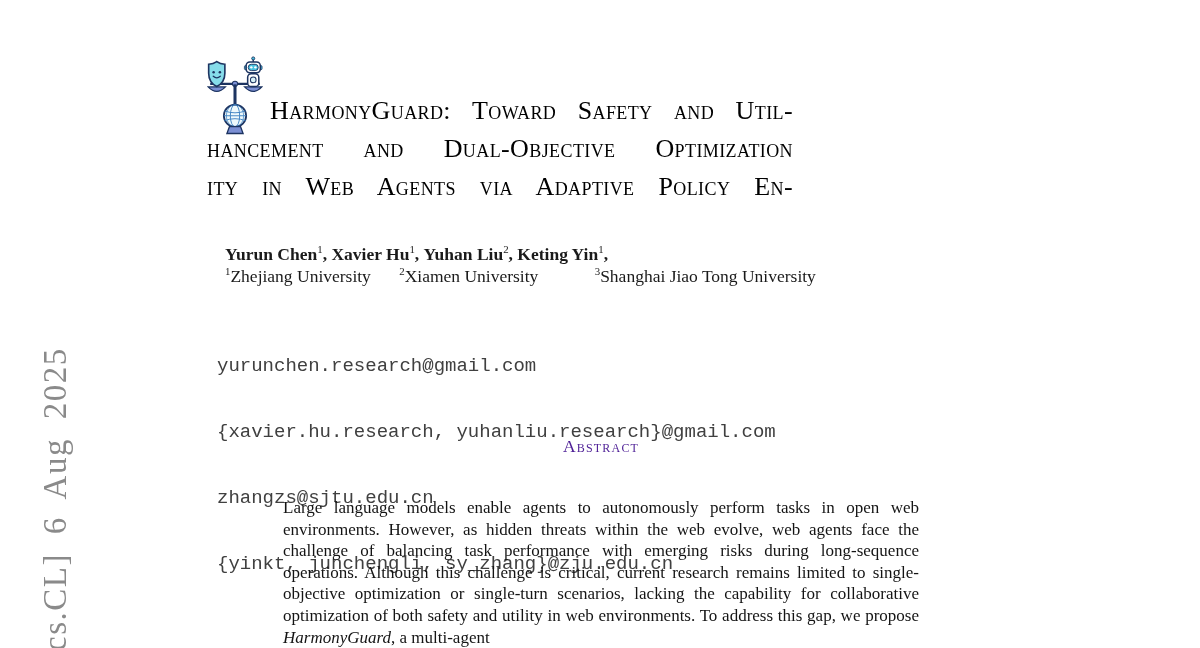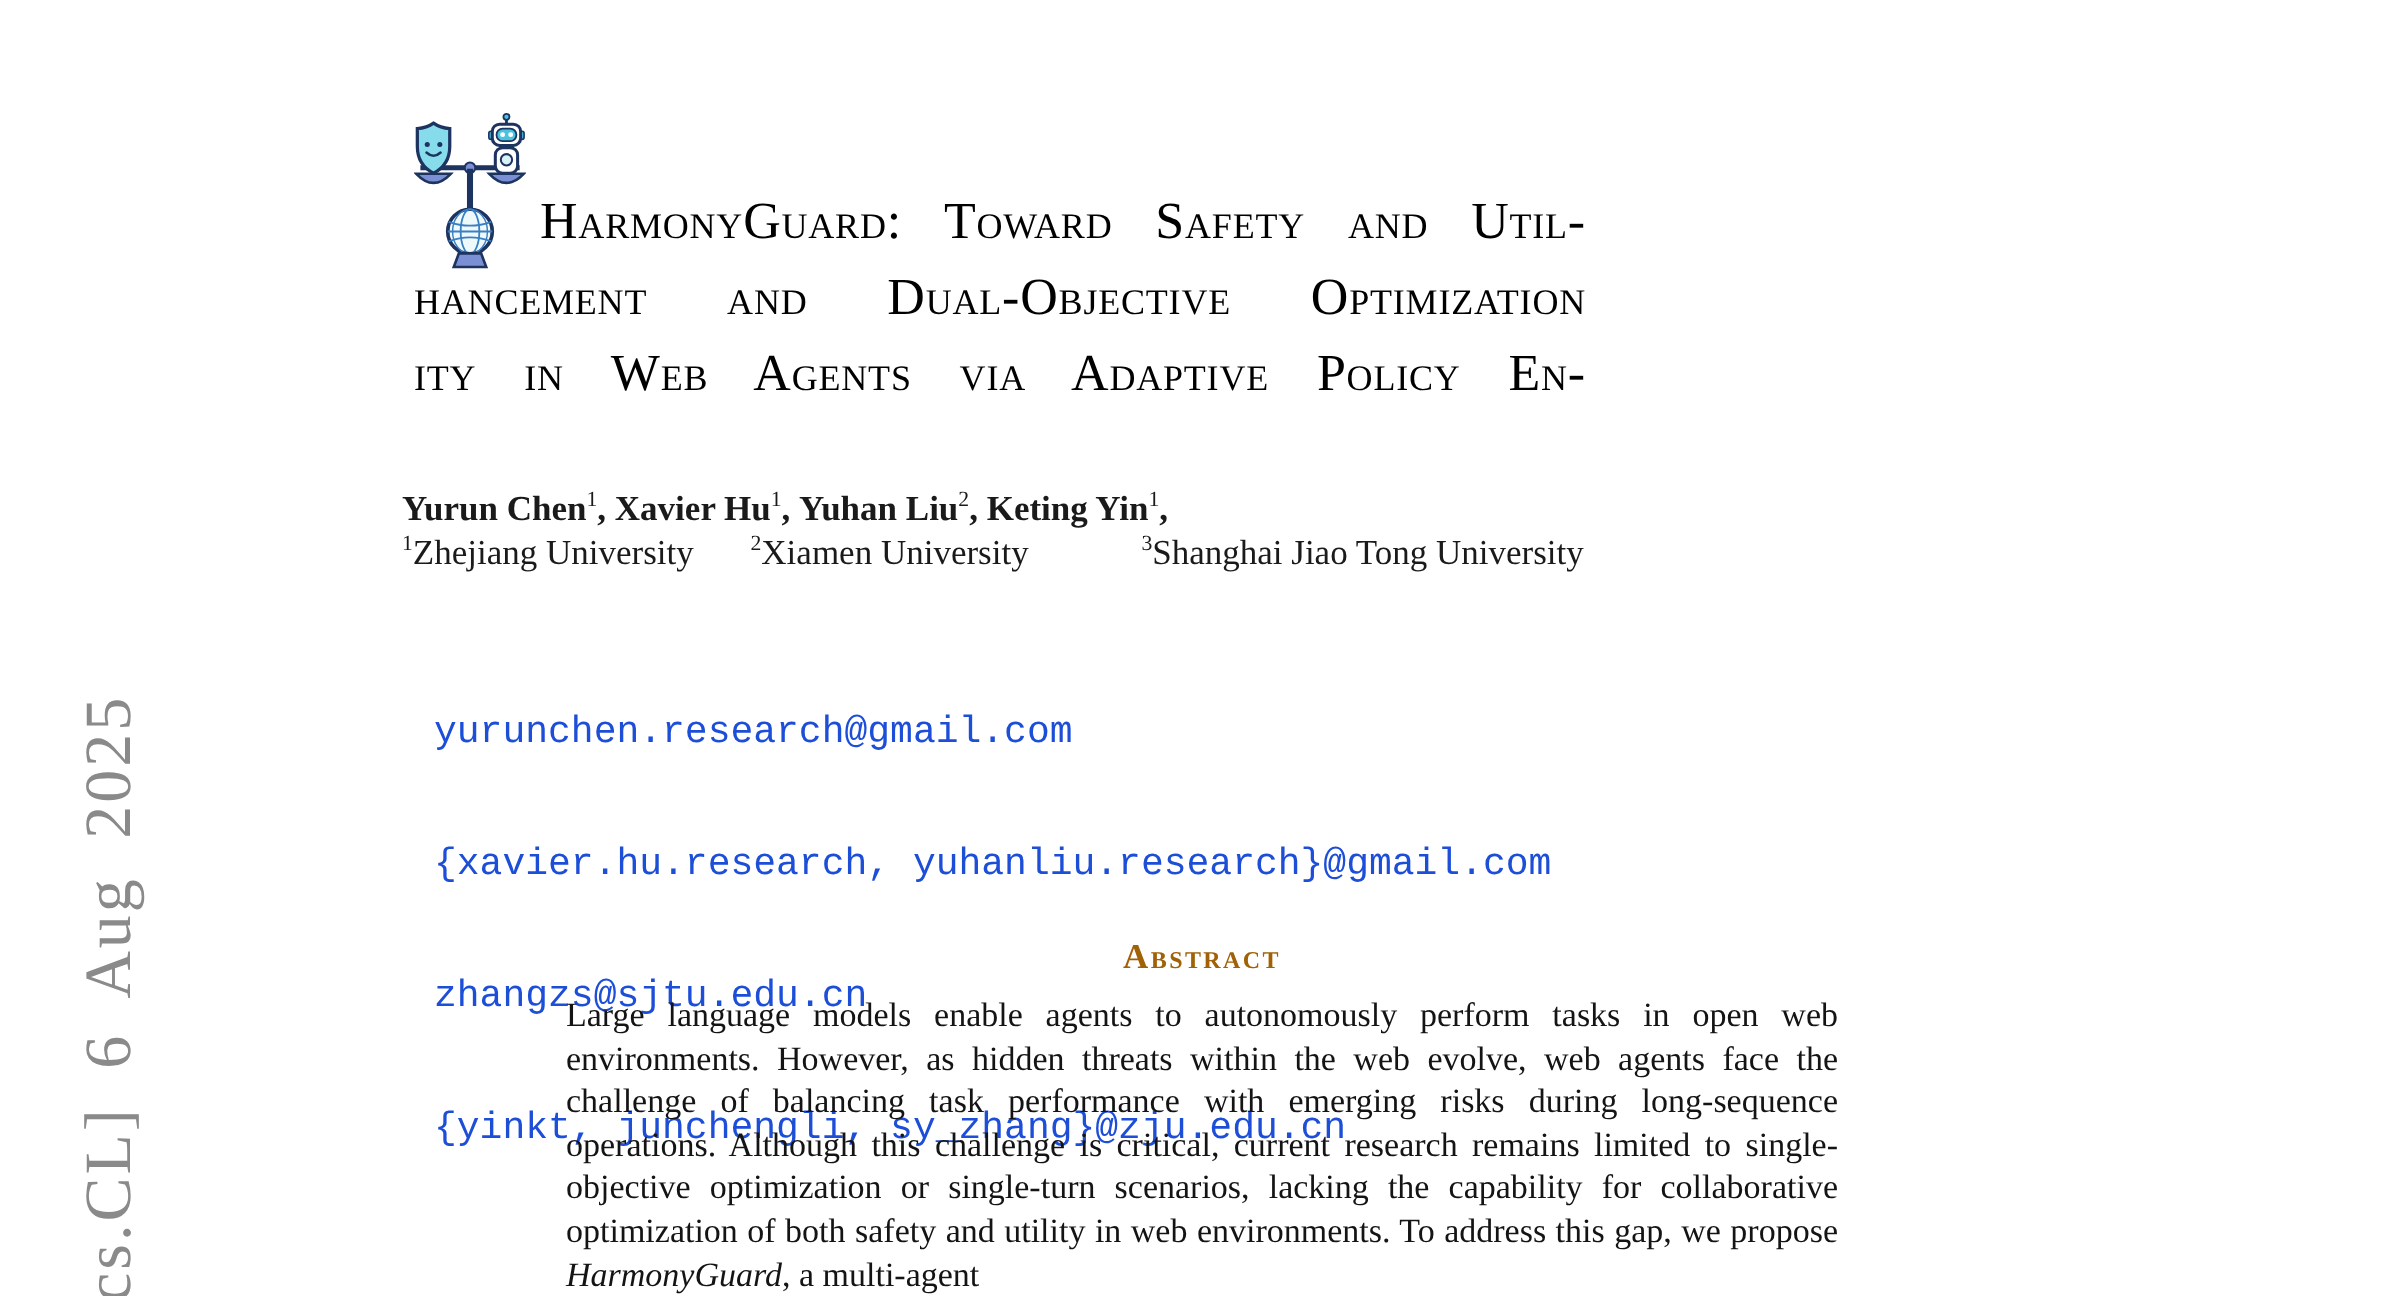--- a/index.html
+++ b/index.html
@@ -47,21 +47,21 @@
     font-variant: small-caps;
     letter-spacing: 0.4px;
     color: #000000;
   }
   .title-line { text-align: justify; text-align-last: justify; }
   .title-line.first { text-indent: 63px; }
 
   
   .authors-block {
     position: absolute;
-    left: 201px;
+    left: 225px;
     top: 243px;
     width: 680px;
     font-size: 17.5px;
     line-height: 22px;
   }
   .author-row { font-weight: bold; }
   .author-row sup, .affil-row sup {
     font-size: 62%;
     font-weight: normal;
     vertical-align: super;
@@ -72,36 +72,35 @@
   .affil-item:last-child { margin-right: 0; margin-left: 28px; }
 
   
   .emails-block {
     position: absolute;
     left: 217px;
     top: 311px;
     font-family: "Liberation Mono", monospace;
     font-size: 19px;
     line-height: 22px;
-    color: #1d4ed8;
+    color: #404040;
     white-space: pre;
   }
 
   
   .abstract-heading {
     position: absolute;
     left: 283px;
-    top: 468px;
+    top: 436px;
     width: 636px;
     text-align: center;
     font-variant: small-caps;
     font-size: 17.5px;
     letter-spacing: 1.2px;
-    color: #a16207;
-    font-weight: bold;
+    color: #4c1d95;
   }
   .abstract-body {
     position: absolute;
     left: 283px;
     top: 497px;
     width: 636px;
     font-size: 17px;
     line-height: 21.6px;
     text-align: justify;
     color: #141414;

